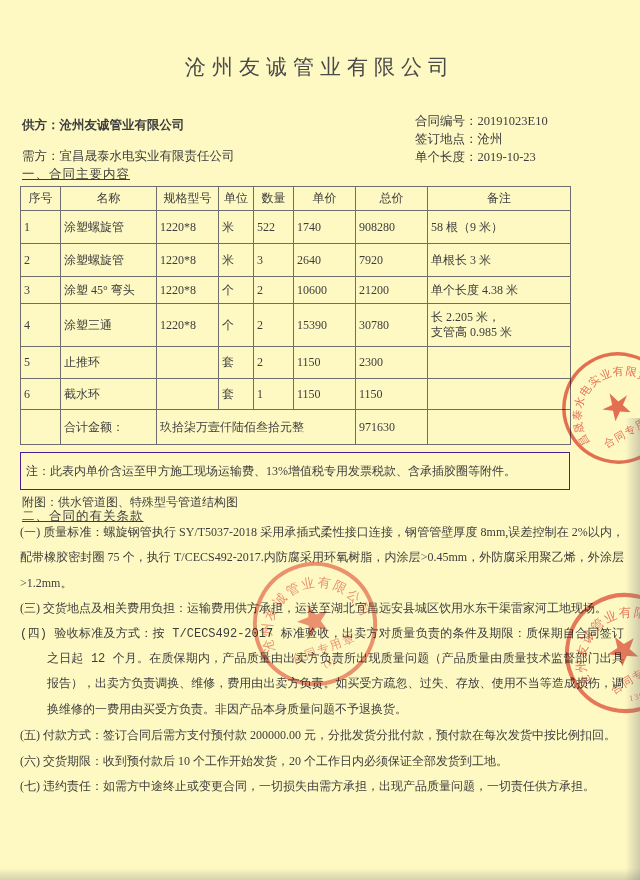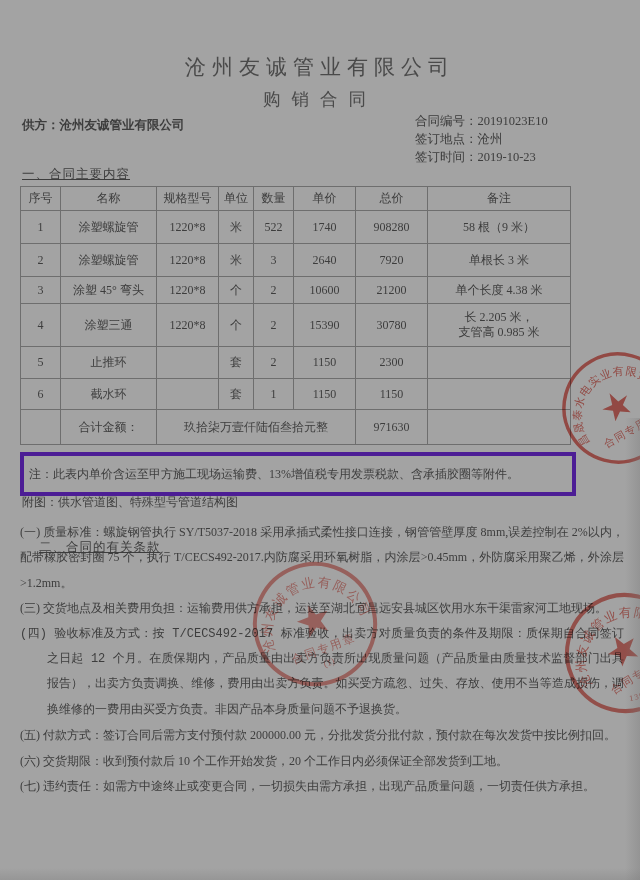--- a/index.html
+++ b/index.html
@@ -1,46 +1,46 @@
 <!DOCTYPE html>
 <html><head>
 <meta charset="utf-8">
 <style>
   html,body{margin:0;padding:0;background:#ffffff;}
   .page{
     position:relative;width:640px;height:880px;margin:0 auto;
-    background:#a3a3a3;overflow:hidden;
+    background:#fef9c3;overflow:hidden;
     font-family:"Liberation Serif","DejaVu Serif",serif;
     color:#3d3d3d;
   }
   .abs{position:absolute;}
   .title1{top:53px;left:0;right:0;text-align:center;font-size:21px;letter-spacing:6px;color:#4a4a4a;font-weight:500;}
   .title2{top:87px;left:0;right:0;text-align:center;font-size:17.5px;letter-spacing:11px;color:#4a4a4a;font-weight:500;}
   .meta-line{font-size:12.5px;white-space:nowrap;}
   .supplier{left:22px;top:117px;font-weight:bold;}
   .buyer{left:22px;top:148px;}
   .meta-right{left:415px;top:112px;font-size:12.5px;}
   .meta-right .mr-line{height:18px;line-height:18px;white-space:nowrap;font-family:Liberation Serif, serif;}
   .sec-title{font-size:12.5px;letter-spacing:1px;white-space:nowrap;text-decoration:underline;}
   .sec1{left:22px;top:166px;}
   .items{position:absolute;left:20px;top:186px;width:550px;border-collapse:collapse;table-layout:fixed;
-         font-size:12px;color:#3d3d3d;text-align:center;}
+         font-size:12px;color:#3d3d3d;}
   .items td,.items th{border:1px solid #6e6e6e;padding:1px 3px;vertical-align:middle;font-weight:normal;overflow:hidden;}
   .r-h{height:24px;}
   .r1,.r2{height:33px;}
   .r3{height:27px;}
   .r4{height:43px;}
   .r5{height:32px;}
   .r6{height:31px;}
   .r-total{height:35px;}
   .remark2{line-height:15px;}
-  .note{position:absolute;left:20px;top:452px;width:538px;height:36px;border:4px solid #4c1d95;
+  .note{position:absolute;left:20px;top:452px;width:538px;height:36px;border:1px solid #4c1d95;
         font-size:12px;line-height:37px;padding:0 5px;white-space:nowrap;overflow:hidden;}
   .attach{left:22px;top:494px;font-size:12px;white-space:nowrap;}
-  .sec2{left:22px;top:539px;margin-left:17px;}
+  .sec2{left:22px;top:508px;}
   .terms{position:absolute;left:20px;top:520px;width:604px;font-size:12px;line-height:25.4px;text-align:justify;}
   .terms p{margin:0;}
   .terms p.hang{padding-left:27px;text-indent:-27px;font-family:Liberation Mono, monospace;}
   
   .stamp{position:absolute;mix-blend-mode:multiply;pointer-events:none;}
   #stamp-main{left:240px;top:549px;transform:rotate(-20deg);opacity:.6;}
   #stamp-buyer{left:550px;top:340px;transform:rotate(-30deg);opacity:.8;}
   #stamp-supp2{left:552px;top:580px;transform:rotate(-32deg);opacity:.75;}
   .stamp text{font-family:"Liberation Serif","DejaVu Serif",serif;fill:#dd4f44;}
   .stamp circle{fill:none;stroke:#dd4f44;}
@@ -50,35 +50,37 @@
               background:linear-gradient(to right,rgba(120,120,120,0),rgba(120,120,120,.35));}
   .edge-bottom{position:absolute;left:0;bottom:0;width:100%;height:12px;
                background:linear-gradient(to bottom,rgba(120,120,120,0),rgba(120,120,120,.3));}
 </style>
 </head>
 <body>
 
 <div class="page">
 
   <div class="abs title1">沧州友诚管业有限公司</div>
-  <div class="abs title2">购销合同</div>
 
   <div class="abs meta-line supplier">
     <span>供方：</span><span>沧州友诚管业有限公司</span>
+  </div>
+  <div class="abs meta-line buyer">
+    <span>需方：</span><span>宜昌晟泰水电实业有限责任公司</span>
   </div>
 
   <div class="abs meta-right">
     <div class="mr-line">
       <span>合同编号：</span><span>20191023E10</span>
     </div>
     <div class="mr-line">
       <span>签订地点：</span><span>沧州</span>
     </div>
     <div class="mr-line">
-      <span>签订时间：</span><span>2019-10-23</span>
+      <span>单个长度：</span><span>2019-10-23</span>
     </div>
   </div>
 
   <div class="abs sec-title sec1">一、合同主要内容</div>
 
   <table class="items">
     <colgroup>
       <col style="width:40px">
         <col style="width:96px">
         <col style="width:62px">

